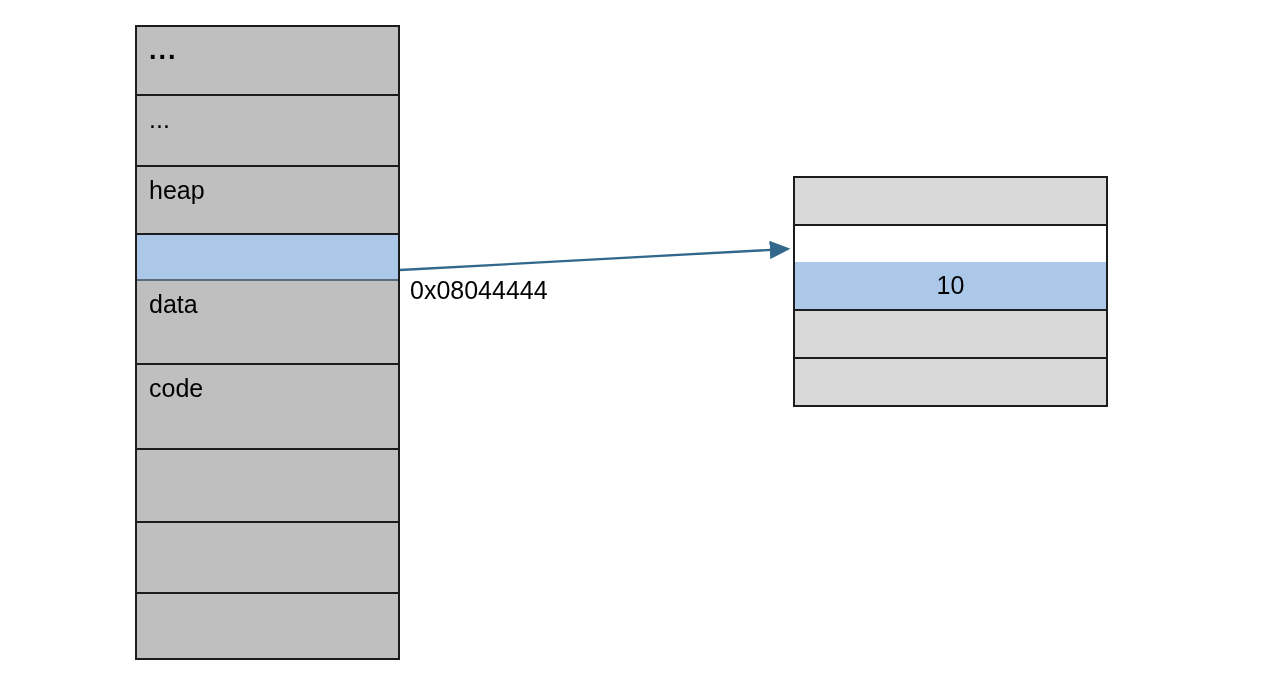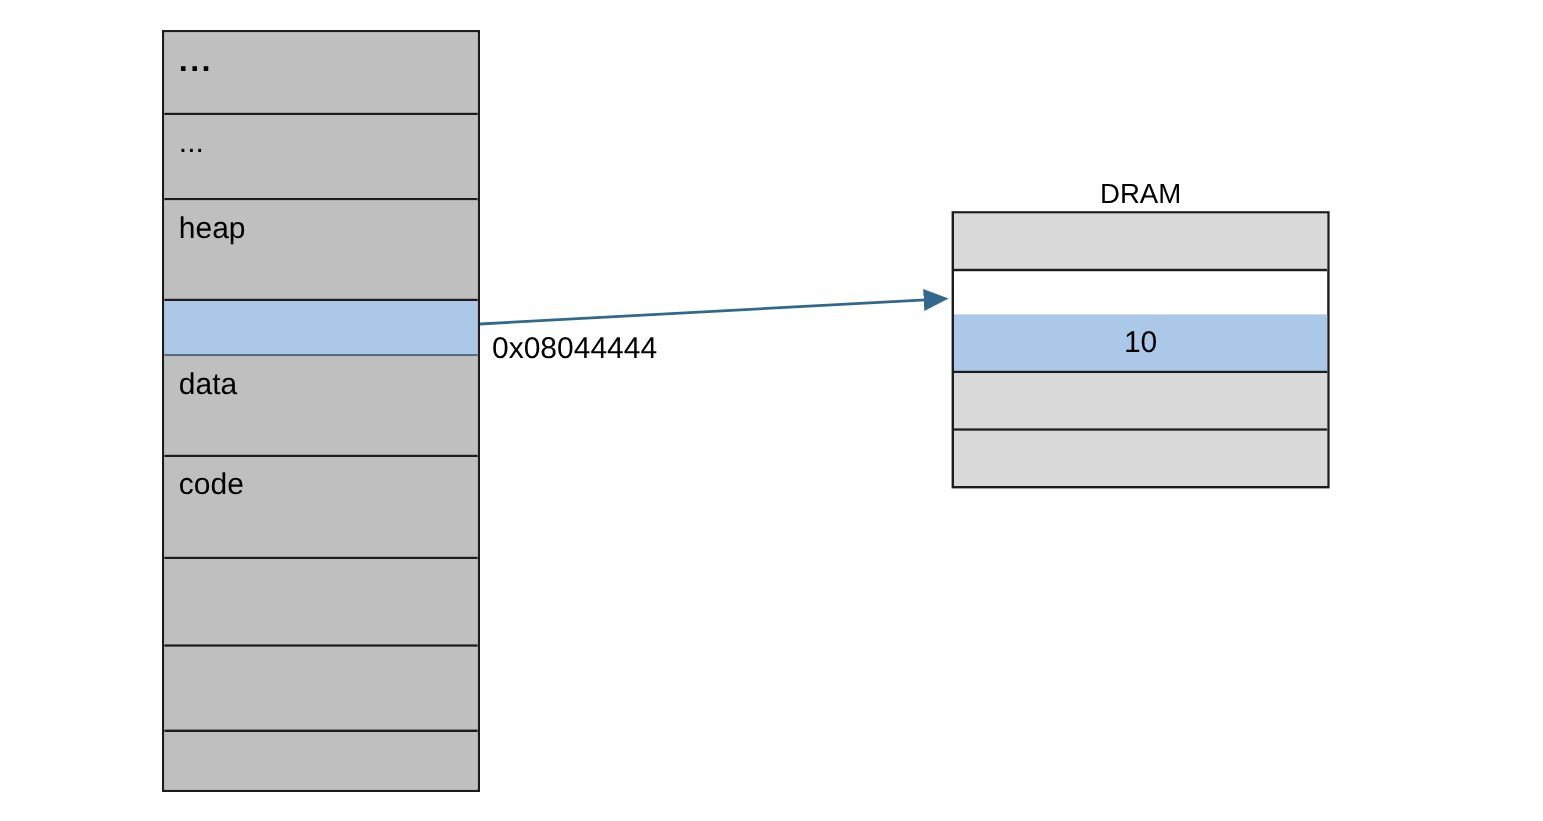--- a/index.html
+++ b/index.html
@@ -76,21 +76,21 @@
 
 <div class="canvas">
 
   <div class="memory-column">
     <div class="mem-row" style="height:69px">
       <span class="dots-bold">...</span>
     </div>
     <div class="mem-row" style="height:71px">
       <span>...</span>
     </div>
-    <div class="mem-row" style="height:84px">
+    <div class="mem-row" style="height:68px">
       <span>heap</span>
     </div>
     <div class="mem-row highlight" style="height:46px">
       <span></span>
     </div>
     <div class="mem-row" style="height:84px">
       <span>data</span>
     </div>
     <div class="mem-row" style="height:85px">
       <span>code</span>
@@ -110,21 +110,20 @@
     <defs>
       <marker id="arrowhead" markerWidth="9" markerHeight="8" refX="7.5" refY="4" orient="auto">
         <polygon points="0 0, 9 4, 0 8" fill="#31688c"></polygon>
       </marker>
     </defs>
     <line x1="0" y1="32" x2="387" y2="11" stroke="#31688c" stroke-width="2.3" marker-end="url(#arrowhead)"></line>
   </svg>
 
   <div class="addr-label">0x08044444</div>
 
-  <div class="dram-title">DRAM</div>
   <div class="dram-table">
     <div class="dram-row">
       <span></span>
     </div>
     <div class="dram-row highlight">
       <span>10</span>
     </div>
     <div class="dram-row">
       <span></span>
     </div>

